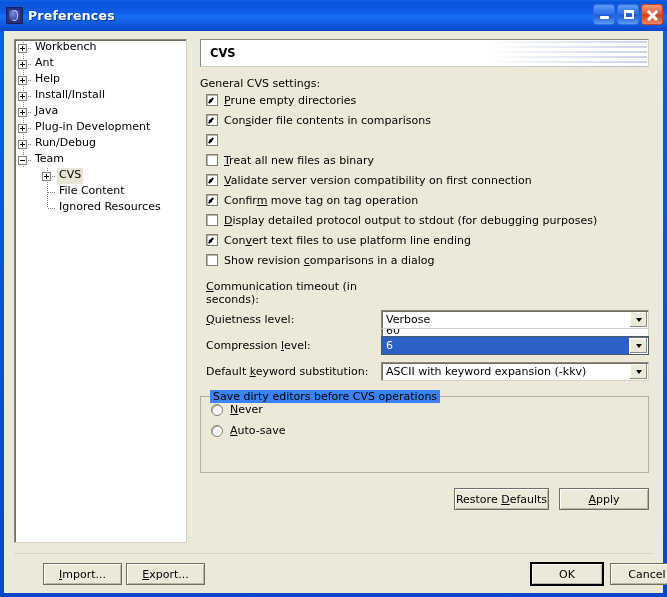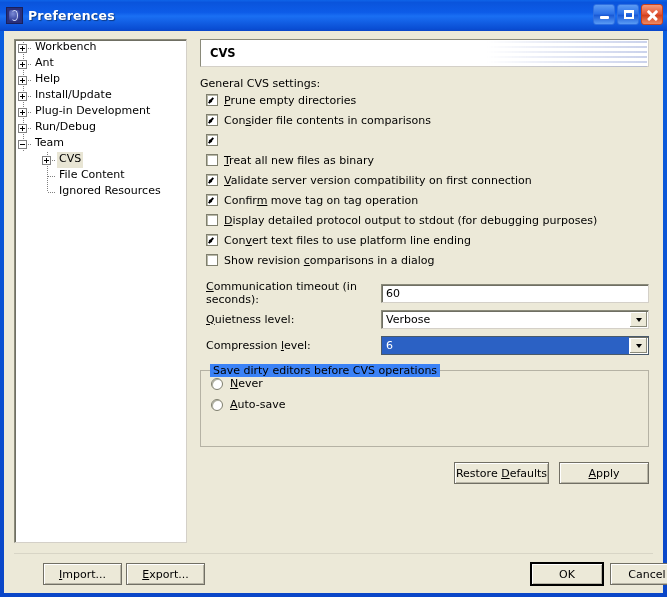--- a/index.html
+++ b/index.html
@@ -118,21 +118,21 @@
 
   
   #fields{margin-top:12px;}
   .frow{display:flex;align-items:center;height:22px;margin-bottom:4px;justify-content:space-between;}
   .flabel{width:181px;font-size:11px;flex:0 0 auto;padding-left:6px;box-sizing:border-box;}
   .fctl{flex:1 1 auto;height:19px;position:relative;}
   .txtbox{
     height:19px;box-sizing:border-box;background:#fff;
     border:1px solid #8a8a7a;border-right-color:#d4d0c8;border-bottom-color:#d4d0c8;
     box-shadow:inset 1px 1px 0 #6f6f63;
-    display:flex;align-items:center;padding-left:4px;font-size:11px;
+    display:flex;align-items:center;padding-left:4px;font-size:11px;margin-top:37px;
   }
   .combo{
     height:19px;box-sizing:border-box;background:#fff;
     border:1px solid #8a8a7a;border-right-color:#d4d0c8;border-bottom-color:#d4d0c8;
     box-shadow:inset 1px 1px 0 #6f6f63;
     display:flex;align-items:stretch;
   }
   .combo .cval{flex:1 1 auto;display:flex;align-items:center;padding-left:4px;font-size:11px;}
   .combo.focused{border:1px solid #4a5a6a;}
   .combo.focused .cval{background:#2b61c4;color:#fff;}
@@ -235,21 +235,29 @@
             <div class="box plus"></div>
           </div>
           <span class="t-label">Help</span>
         </div>
         <div class="tree-row">
           <div class="tw">
             <div class="vline"></div>
             <div class="hline"></div>
             <div class="box plus"></div>
           </div>
-          <span class="t-label">Install/Update</span>
+          <span class="t-label">Install/Install</span>
+        </div>
+        <div class="tree-row">
+          <div class="tw">
+            <div class="vline"></div>
+            <div class="hline"></div>
+            <div class="box plus"></div>
+          </div>
+          <span class="t-label">Java</span>
         </div>
         <div class="tree-row">
           <div class="tw">
             <div class="vline"></div>
             <div class="hline"></div>
             <div class="box plus"></div>
           </div>
           <span class="t-label">Plug-in Development</span>
         </div>
         <div class="tree-row">
@@ -366,20 +374,31 @@
             <div class="flabel">Compression <span class="u">l</span>evel:</div>
             <div class="fctl">
               <div class="combo focused">
                 <div class="cval">
                   <span>6</span>
                 </div>
                 <div class="arrowbtn"></div>
               </div>
             </div>
           </div>
+          <div class="frow">
+            <div class="flabel">Default <span class="u">k</span>eyword substitution:</div>
+            <div class="fctl">
+              <div class="combo">
+                <div class="cval">
+                  <span>ASCII with keyword expansion (-kkv)</span>
+                </div>
+                <div class="arrowbtn"></div>
+              </div>
+            </div>
+          </div>
         </div>
 
       <div id="group">
         <div id="group-title">Save dirty editors before CVS operations</div>
         <div id="radio-list">
             <div class="rrow">
               <span class="radio"></span>
               <span><span class="u">N</span>ever</span>
             </div>
             <div class="rrow">

